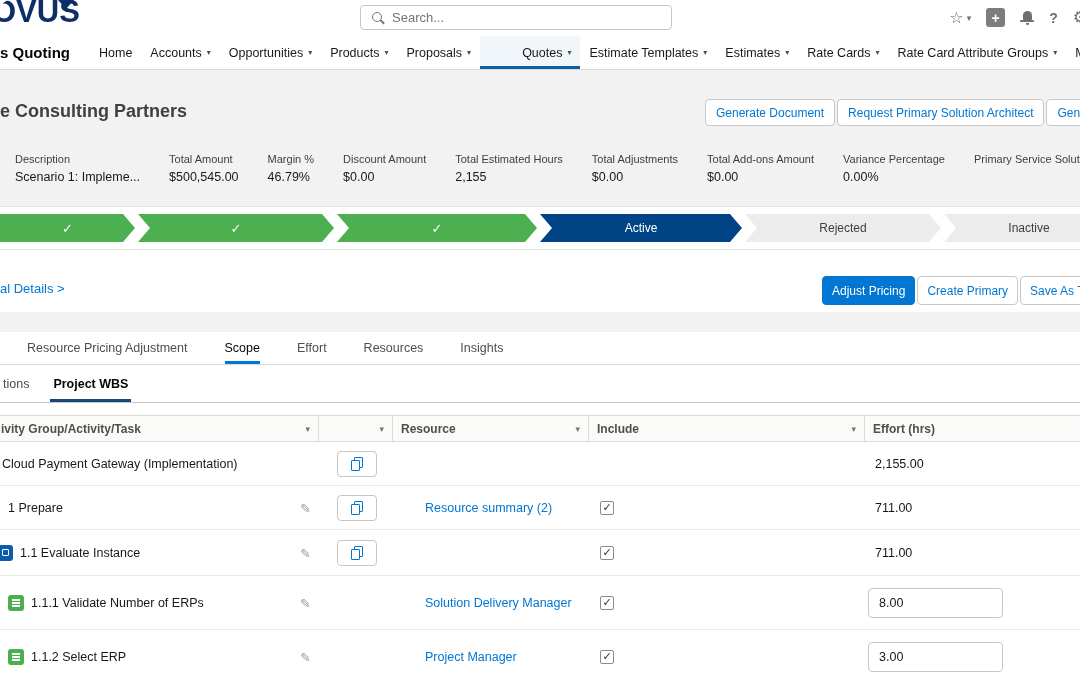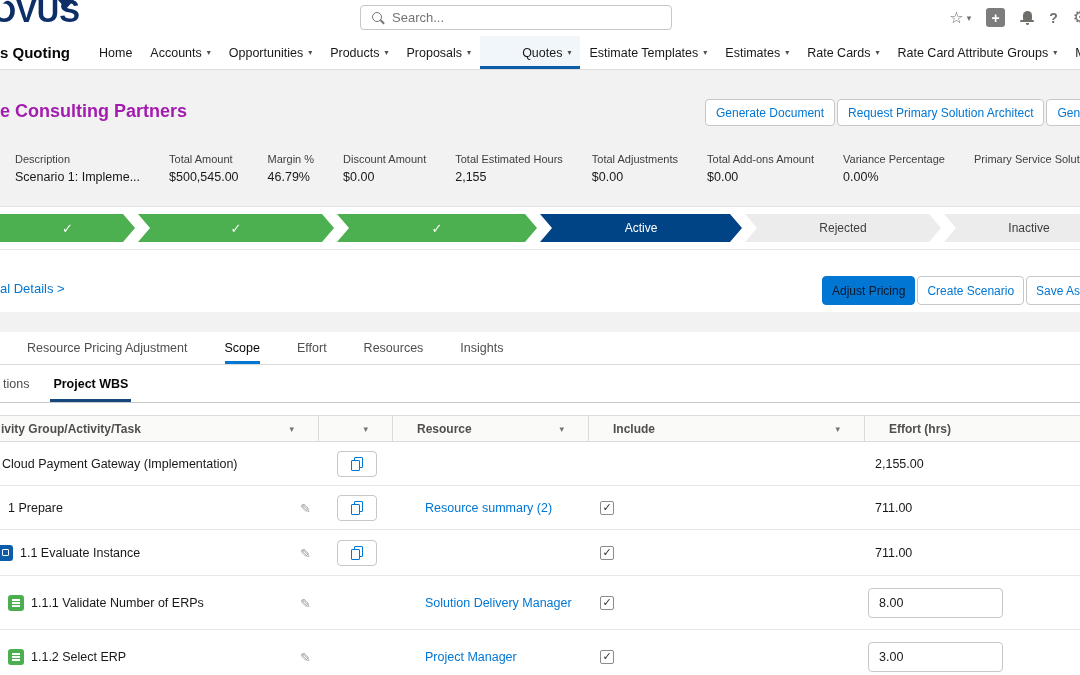--- a/index.html
+++ b/index.html
@@ -34,25 +34,25 @@
   
   .navbar{position:absolute;top:36px;left:0;right:0;height:34px;background:#fff;border-bottom:1px solid #dddbda;
           display:flex;align-items:stretch;box-shadow:0 1px 2px rgba(0,0,0,.05);}
   .app-name{display:flex;align-items:center;font-size:15px;font-weight:700;color:#080707;padding-right:20px;white-space:nowrap;flex:none;}
   .nav-item{display:flex;align-items:center;gap:5px;padding:0 9px;font-size:12.5px;color:#181818;white-space:nowrap;cursor:pointer;flex:none;}
   .nav-item .caret{font-size:8px;color:#514f4d;}
   .nav-item.active{background:#f1f6fb;box-shadow:inset 0 -3px 0 #0b5cab;padding-left:42px;}
 
   
   .rec-hdr{position:absolute;top:70px;left:0;right:0;height:136px;background:#f3f2f2;}
-  .page-title{position:absolute;left:0;top:31px;font-size:18px;font-weight:700;color:#a21caf;white-space:nowrap;}
+  .page-title{position:absolute;left:0;top:31px;font-size:18px;font-weight:700;color:#404040;white-space:nowrap;}
   .hdr-actions{position:absolute;left:705px;top:29px;display:flex;gap:2px;}
   .btn{height:27px;padding:0 10px;border:1px solid #c9c7c5;border-radius:4px;background:#fff;color:#0176d3;
        font-size:12px;font-family:inherit;white-space:nowrap;cursor:pointer;}
-  .btn.brand{background:#0176d3;border-color:#0176d3;color:#0f172a;}
+  .btn.brand{background:#0176d3;border-color:#0176d3;color:#ffffff;}
   .fields{position:absolute;left:15px;top:83px;display:flex;gap:29px;}
   .field .flabel{font-size:11px;color:#3e3e3c;margin-bottom:5px;white-space:nowrap;}
   .field .fvalue{font-size:12.5px;color:#181818;white-space:nowrap;min-height:14px;}
 
   
   .path-band{position:absolute;top:206px;left:0;right:0;height:44px;background:#fff;
              border-top:1px solid #e3e3e3;border-bottom:1px solid #e3e3e3;display:flex;align-items:center;}
   .path{display:flex;height:28px;width:1110px;}
   .stage{height:28px;margin-right:3px;display:flex;align-items:center;justify-content:center;font-size:12px;flex:none;cursor:pointer;}
   .w1{width:135px}.w2{width:196px}.w3{width:200px}.w4{width:202px}.w5{width:196px}.w6{width:170px}
@@ -76,21 +76,21 @@
   .tab{display:flex;align-items:center;font-size:12.5px;color:#514f4d;cursor:pointer;white-space:nowrap;}
   .tab.active{font-weight:400;color:#080707;box-shadow:inset 0 -3px 0 #0176d3;}
   .subtabs{position:absolute;top:365px;left:0;right:0;height:38px;background:#fff;border-bottom:1px solid #c9c7c5;
            display:flex;gap:18px;align-items:stretch;}
   .subtab{display:flex;align-items:center;font-size:12.5px;color:#514f4d;padding:0 3px;cursor:pointer;white-space:nowrap;}
   .subtab.active{font-weight:700;color:#080707;box-shadow:inset 0 -3px 0 #16477c;}
 
   
   .thead{position:absolute;top:415px;left:0;right:0;height:27px;background:#fafaf9;
          border-top:1px solid #dddbda;border-bottom:1px solid #dddbda;display:flex;}
-  .th{display:flex;align-items:center;justify-content:space-between;padding:0 24px;font-size:12px;font-weight:700;
+  .th{display:flex;align-items:center;justify-content:space-between;padding:0 8px;font-size:12px;font-weight:700;
       color:#514f4d;border-right:1px solid #dddbda;white-space:nowrap;overflow:hidden;}
   .th .colcaret{font-size:9px;color:#747474;font-weight:400;margin-left:6px;cursor:pointer;}
   .th.c0{width:319px;padding-left:1px;}
   .th.c1{width:74px;}
   .th.c2{width:196px;}
   .th.c3{width:276px;}
   .th.c4{flex:1;border-right:none;}
   .tbody{position:absolute;top:442px;left:0;right:0;height:240px;background:#fff;}
   .trow{position:relative;border-bottom:1px solid #e8e8e8;}
   .r0{height:44px}.r1{height:44px}.r2{height:46px}.r3{height:54px}.r4{height:54px}
@@ -257,21 +257,21 @@
       <div class="stage mid incomplete w6">
           <span>Inactive</span>
         </div>
     </div>
   </div>
 
   <div class="details-band">
     <a class="details-link">al Details &gt;</a>
     <div class="toolbar">
       <button class="btn brand">Adjust Pricing</button>
-      <button class="btn">Create Scenario</button>
+      <button class="btn">Create Primary</button>
       <button class="btn">Save As Te</button>
     </div>
   </div>
 
   <div class="gray-gap"></div>
 
   <div class="tabs">
     <div class="tab">Resource Pricing Adjustment</div>
     <div class="tab active">Scope</div>
     <div class="tab">Effort</div>

